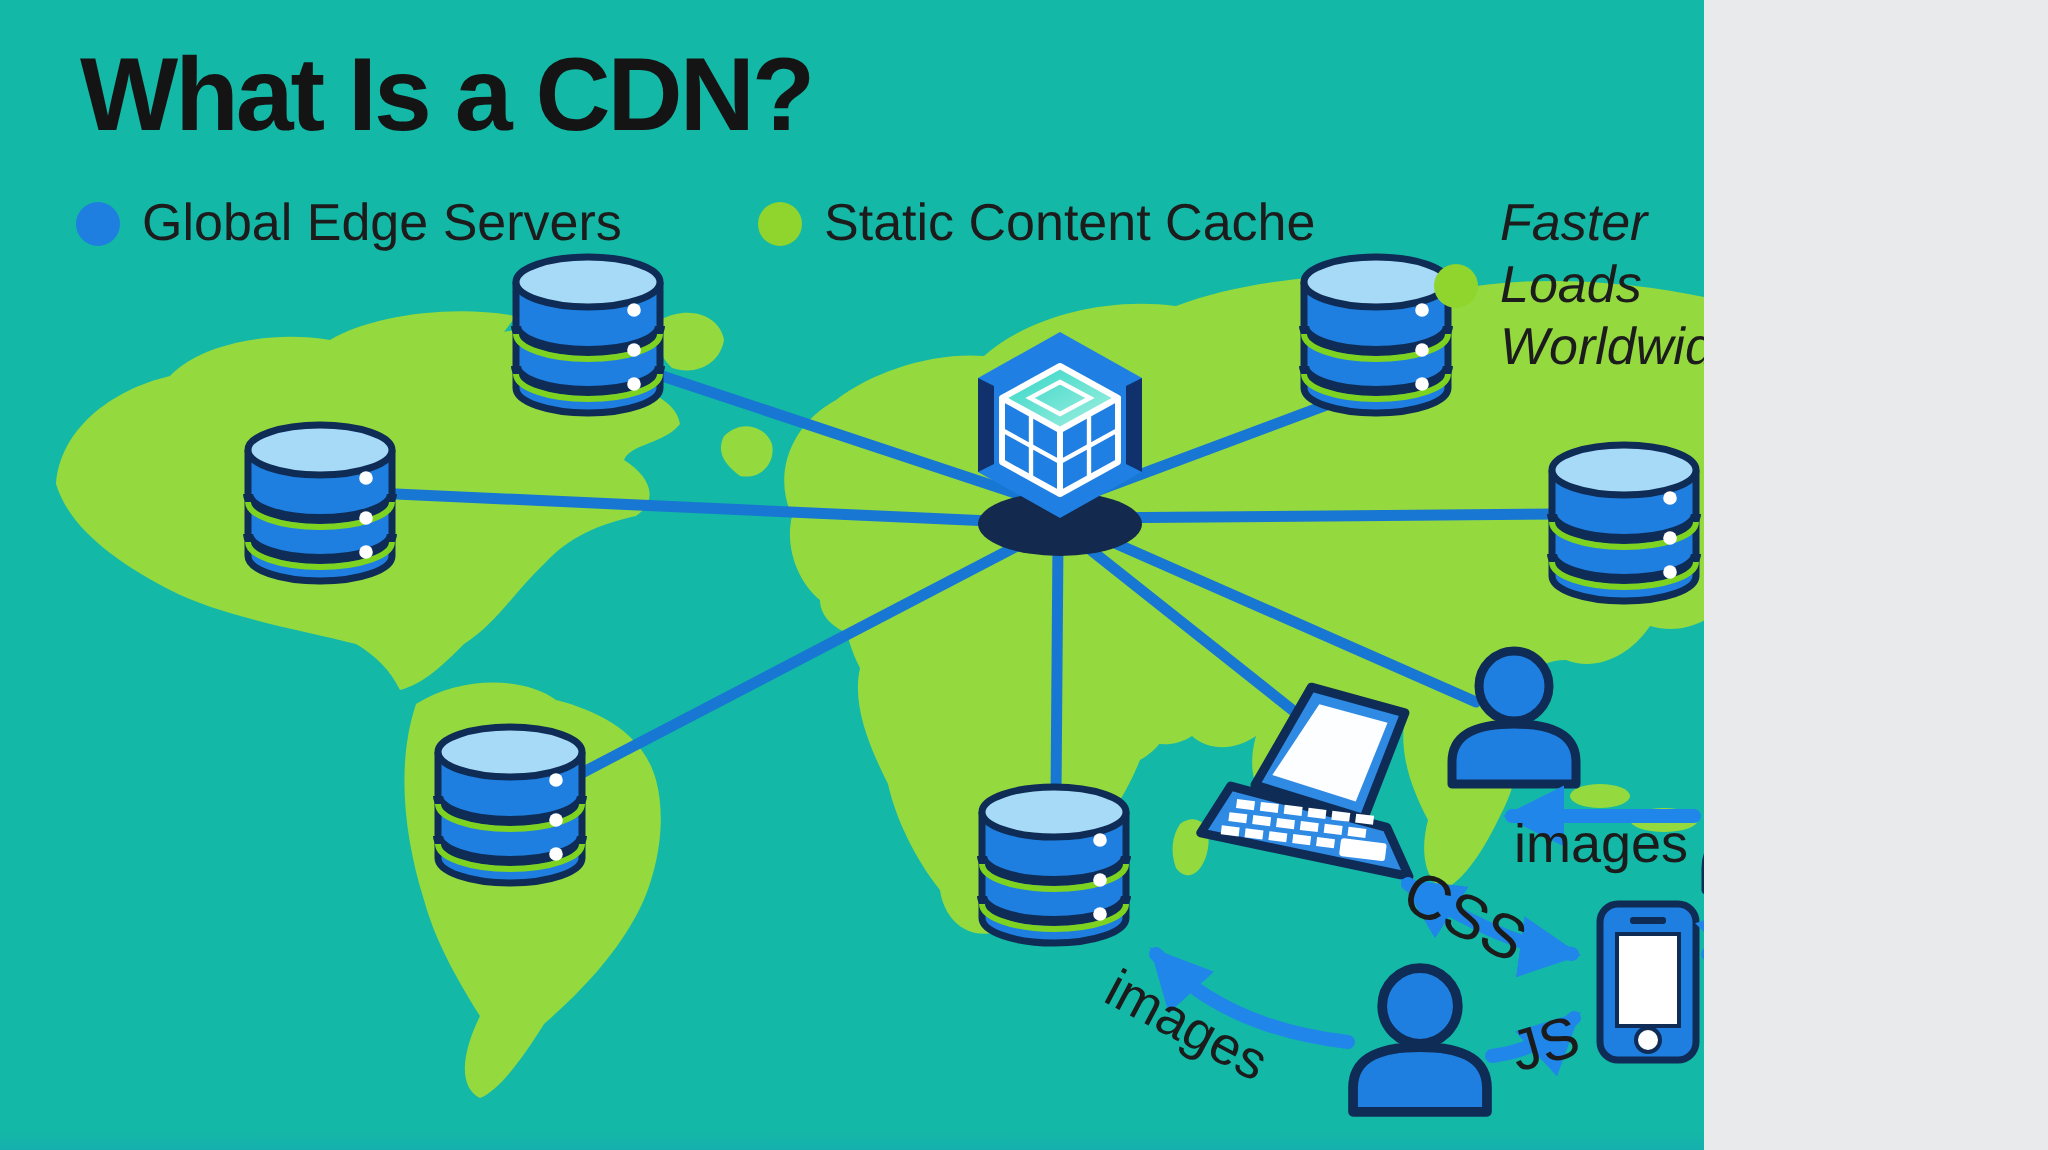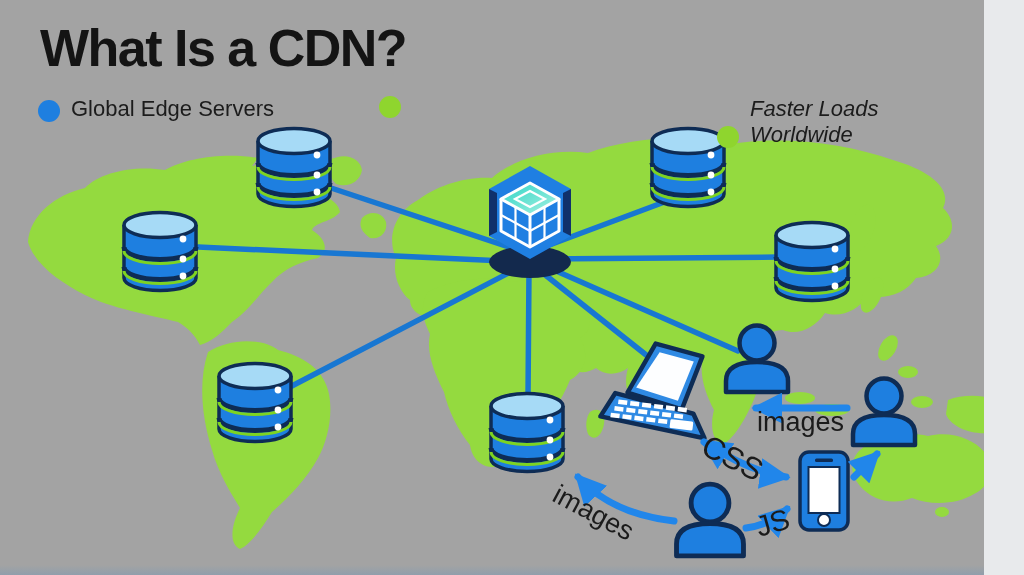--- a/index.html
+++ b/index.html
@@ -1,28 +1,28 @@
 <!DOCTYPE html>
 <html><head>
 <meta charset="utf-8">
 <style>
   html,body{margin:0;padding:0;background:#e8eaec;}
   .canvas{
-    position:relative;width:984px;height:575px;overflow:hidden;
-    background:#a3a3a3;
+    position:relative;width:852px;height:575px;overflow:hidden;
+    background:#14b8a6;
     font-family:"Liberation Sans", sans-serif;
   }
   .layer{position:absolute;left:0;top:0;width:1024px;height:575px;}
   .page-title{
     position:absolute;left:40px;top:18px;
     font-size:52px;font-weight:bold;letter-spacing:-1.5px;color:#141414;
   }
   .legend-item{
-    position:absolute;top:96px;display:flex;align-items:flex-end;gap:11px;
-    font-size:22px;color:#1c1c1c;
+    position:absolute;top:96px;display:flex;align-items:center;gap:11px;
+    font-size:26px;color:#1c1c1c;
   }
   .legend-item .dot{width:22px;height:22px;border-radius:50%;flex:0 0 auto;}
   .dot.blue{background:#1e7fe0;}
   .dot.green{background:#8fd52e;}
   .li-1{left:38px;} .li-2{left:379px;} .li-3{left:717px;font-style:italic;}
   .flow-label{
     position:absolute;color:#1b1b1b;white-space:nowrap;
     transform-origin:left top;
   }
   .lab-images-right{left:757px;top:407px;font-size:27px;}
@@ -170,20 +170,21 @@
   </svg>
 
   <div class="page-title">What Is a CDN?</div>
 
   <div class="legend-item li-1">
     <span class="dot blue"></span>
     <span>Global Edge Servers</span>
   </div>
   <div class="legend-item li-2">
     <span class="dot green"></span>
+    <span>Static Content Cache</span>
   </div>
   <div class="legend-item li-3">
     <span class="dot green"></span>
     <span>Faster Loads Worldwide</span>
   </div>
 
   <div class="flow-label lab-images-right">images</div>
   <div class="flow-label lab-css">CSS</div>
   <div class="flow-label lab-js">JS</div>
   <div class="flow-label lab-images-left">images</div>

